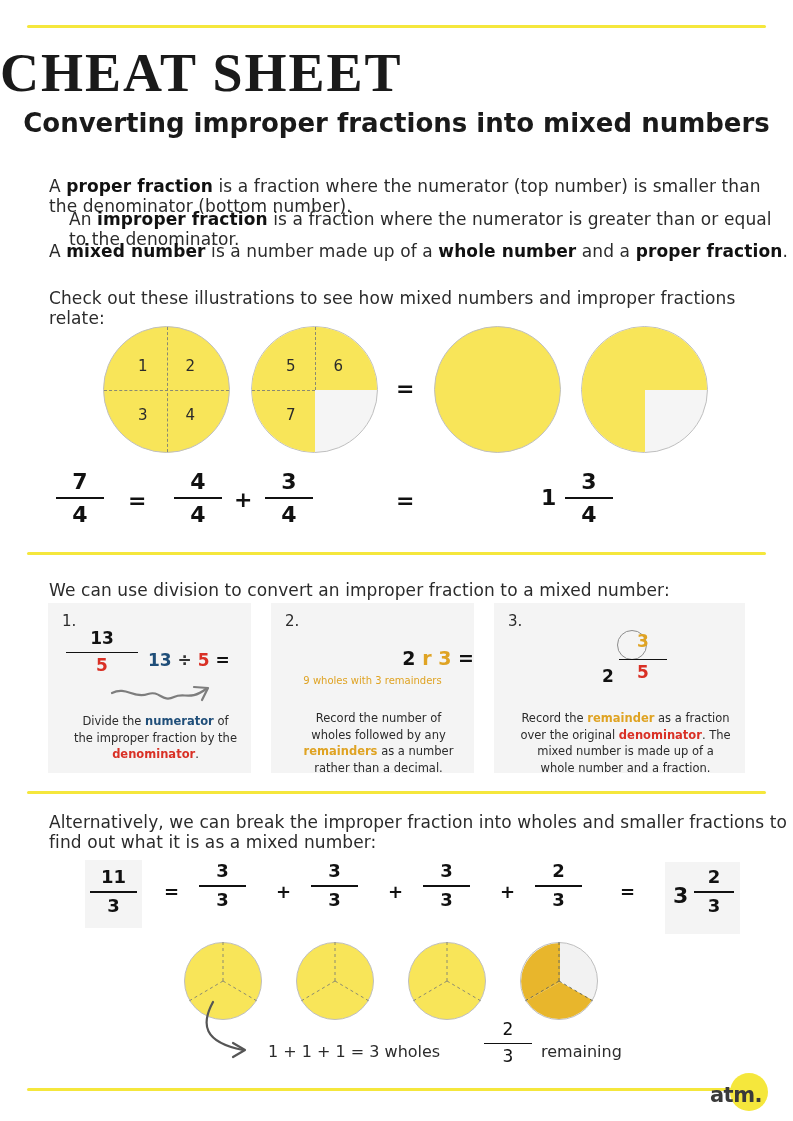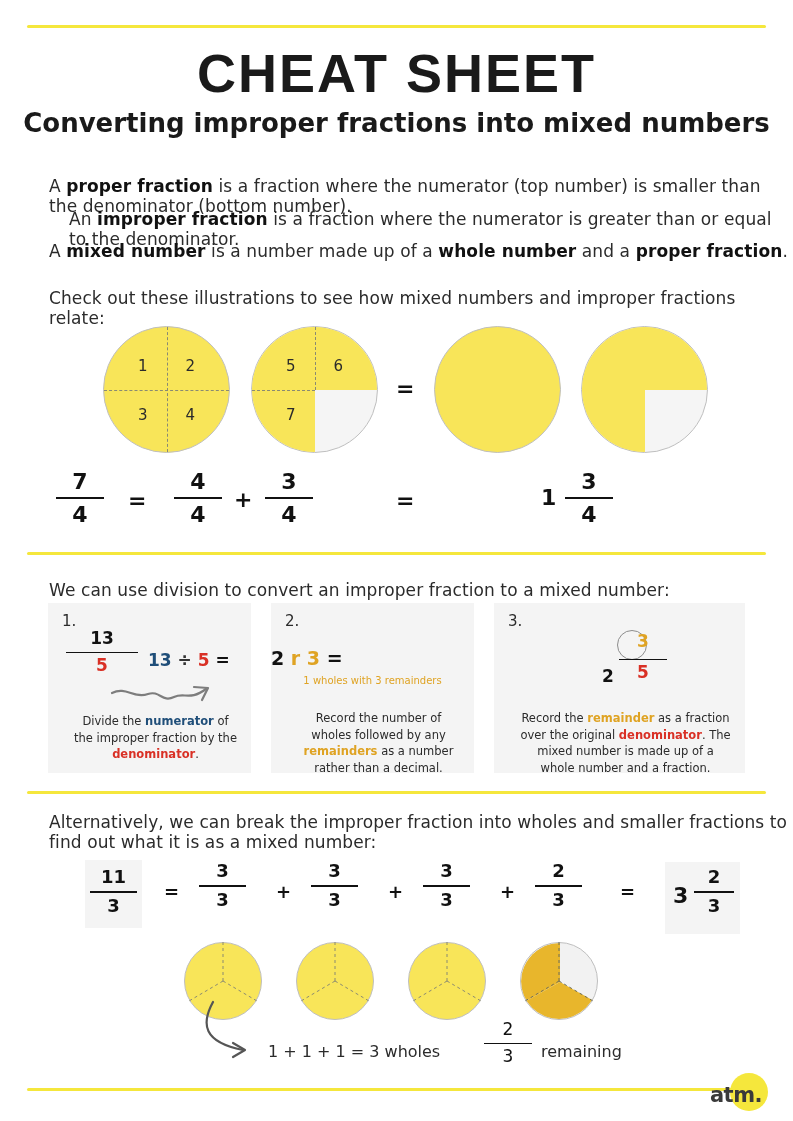--- a/index.html
+++ b/index.html
@@ -30,25 +30,25 @@
   #rule-top    { top: 25px; }
   #rule-mid1   { top: 552px; }
   #rule-mid2   { top: 791px; }
   #rule-bottom { top: 1088px; }
 
   .title {
     position: absolute;
     top: 42px;
     left: 0;
     width: 100%;
-    text-align: center;
+    text-align: left;
     font-size: 54px;
     font-weight: 700;
     letter-spacing: 2px;
-    font-family: Liberation Sans, sans-serif;
+    font-family: Liberation Serif, serif;
     color: #1a1a1a;
   }
   .subtitle {
     position: absolute;
     top: 108px;
     left: 0;
     width: 100%;
     text-align: center;
     font-size: 26px;
     font-weight: 700;
@@ -305,27 +305,27 @@
       <path d="M2,12 C16,5 24,18 38,13 C50,9 52,22 64,16 C74,11 80,20 96,8" fill="none" stroke="#7d7d7d" stroke-width="2.2" stroke-linecap="round"></path>
       <path d="M84,6 L98,7 L92,19" fill="none" stroke="#7d7d7d" stroke-width="2.2" stroke-linecap="round" stroke-linejoin="round"></path>
     </svg>
     <div class="card-cap" style="top:110px;">
       <span>Divide the </span><span class="blue">numerator</span><span> of the improper fraction by the </span><span class="red">denominator</span><span>.</span>
     </div>
   </div>
 
   <div class="card" style="left:271px; top:603px; width:203px; height:170px;">
     <div class="card-num">2.</div>
-    <div style="position:absolute; left:0; right:0; top:44px; text-align:left; font-size:19px; font-weight:800;">
+    <div style="position:absolute; left:0; right:0; top:44px; text-align:right; font-size:19px; font-weight:800;">
       <span style="color:#111;">2</span>
       <span class="gold">r</span>
       <span class="gold">3</span>
       <span style="color:#111;">=</span>
     </div>
-    <div style="position:absolute; left:0; right:0; top:72px; text-align:center; font-size:10px; color:#DFA323;">1 wholes with 3 remainders</div>
+    <div style="position:absolute; left:0; right:0; top:72px; text-align:center; font-size:10px; color:#DFA323;">9 wholes with 3 remainders</div>
     <div class="card-cap" style="top:107px;">
       <span>Record the number of wholes followed by any </span><span class="gold">remainders</span><span> as a number rather than a decimal.</span>
     </div>
   </div>
 
   <div class="card" style="left:494px; top:603px; width:251px; height:170px;">
     <div class="card-num">3.</div>
     <div class="whole" style="left:108px; top:63px; font-size:17px;">2</div>
     <div class="circle-ring" style="left:123px; top:27px;"></div>
     <div class="frac" style="left:125px; top:30px; width:48px; font-size:17px;">

